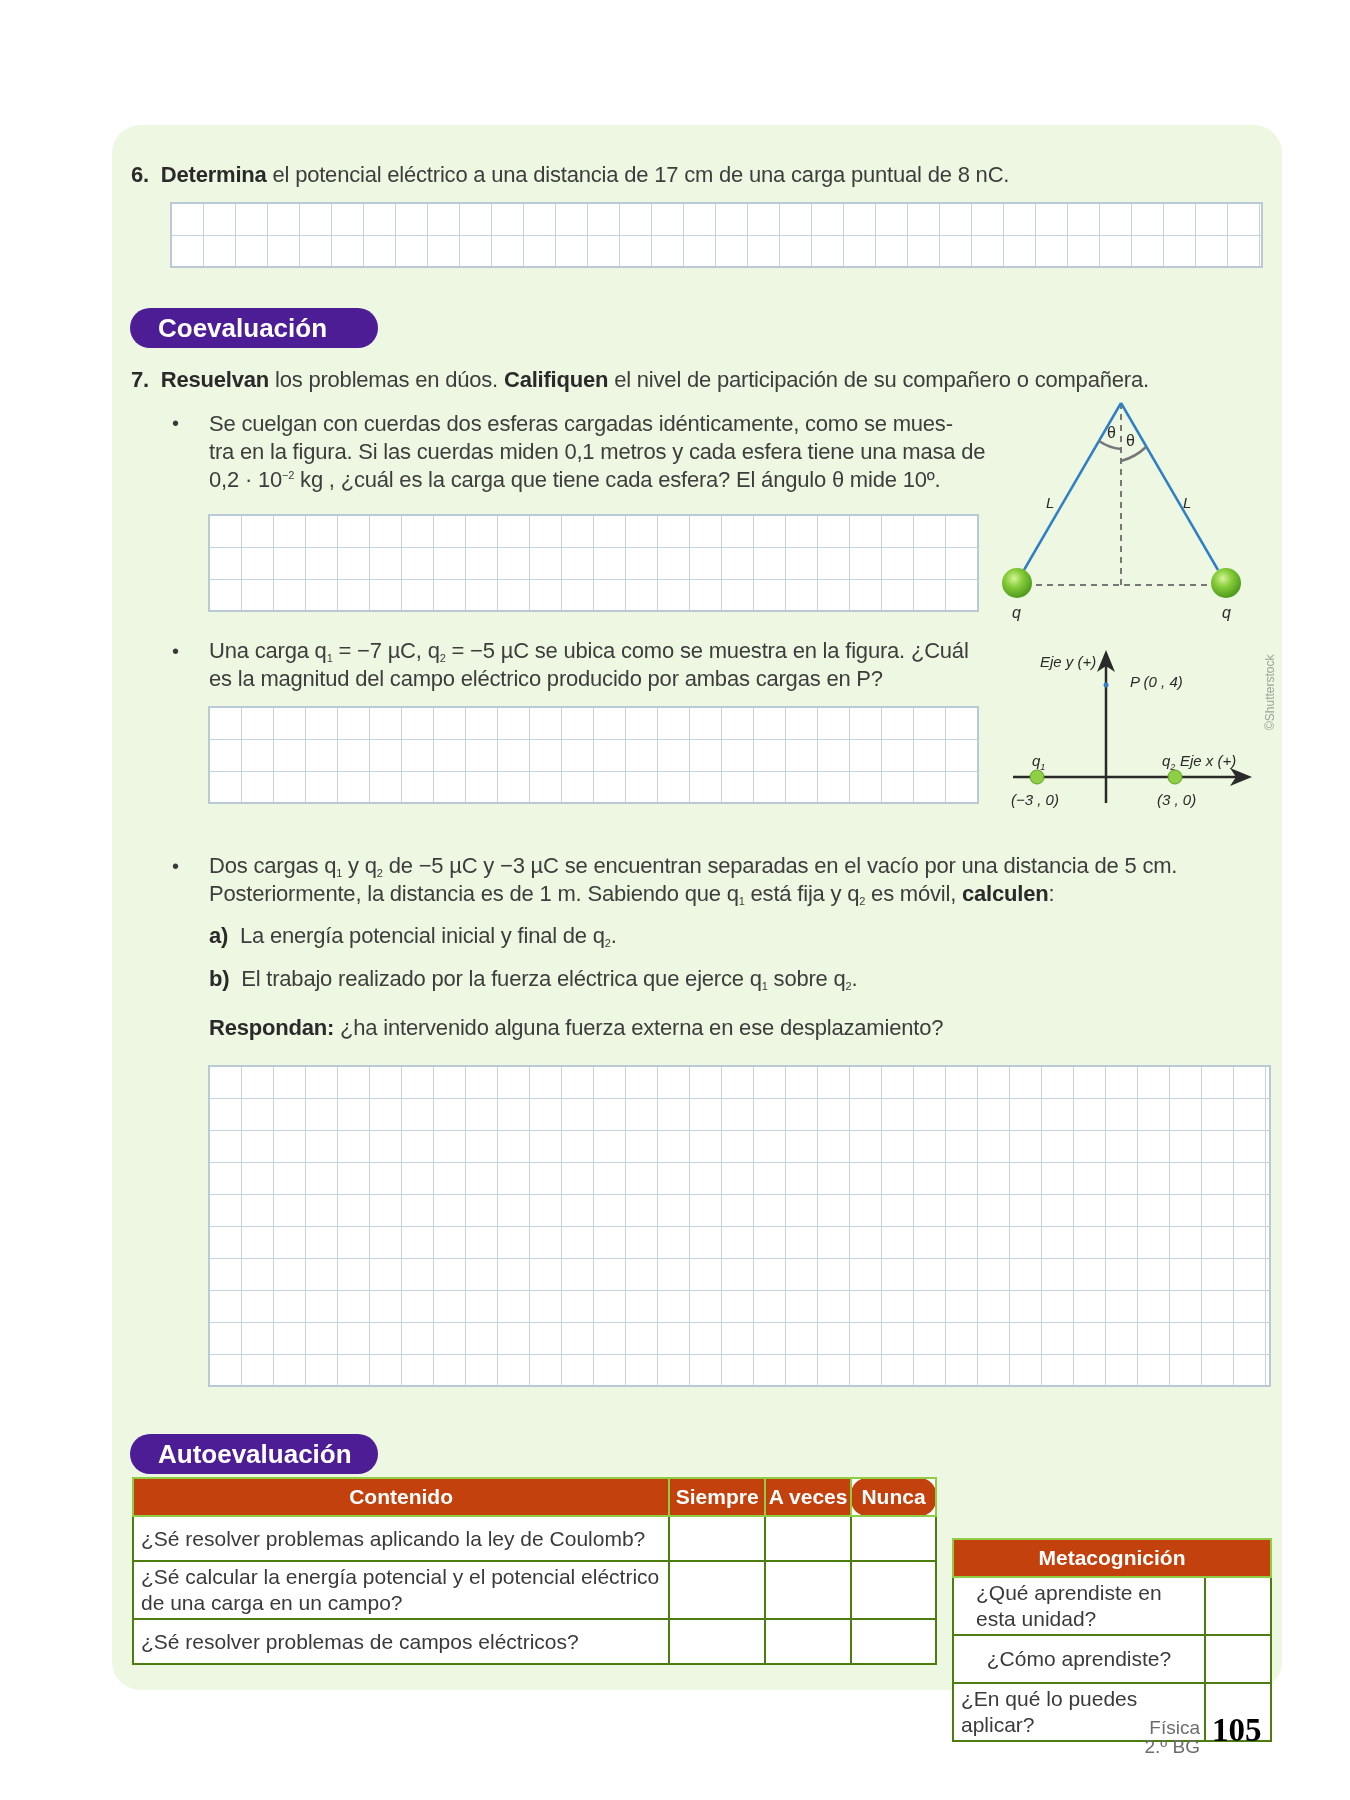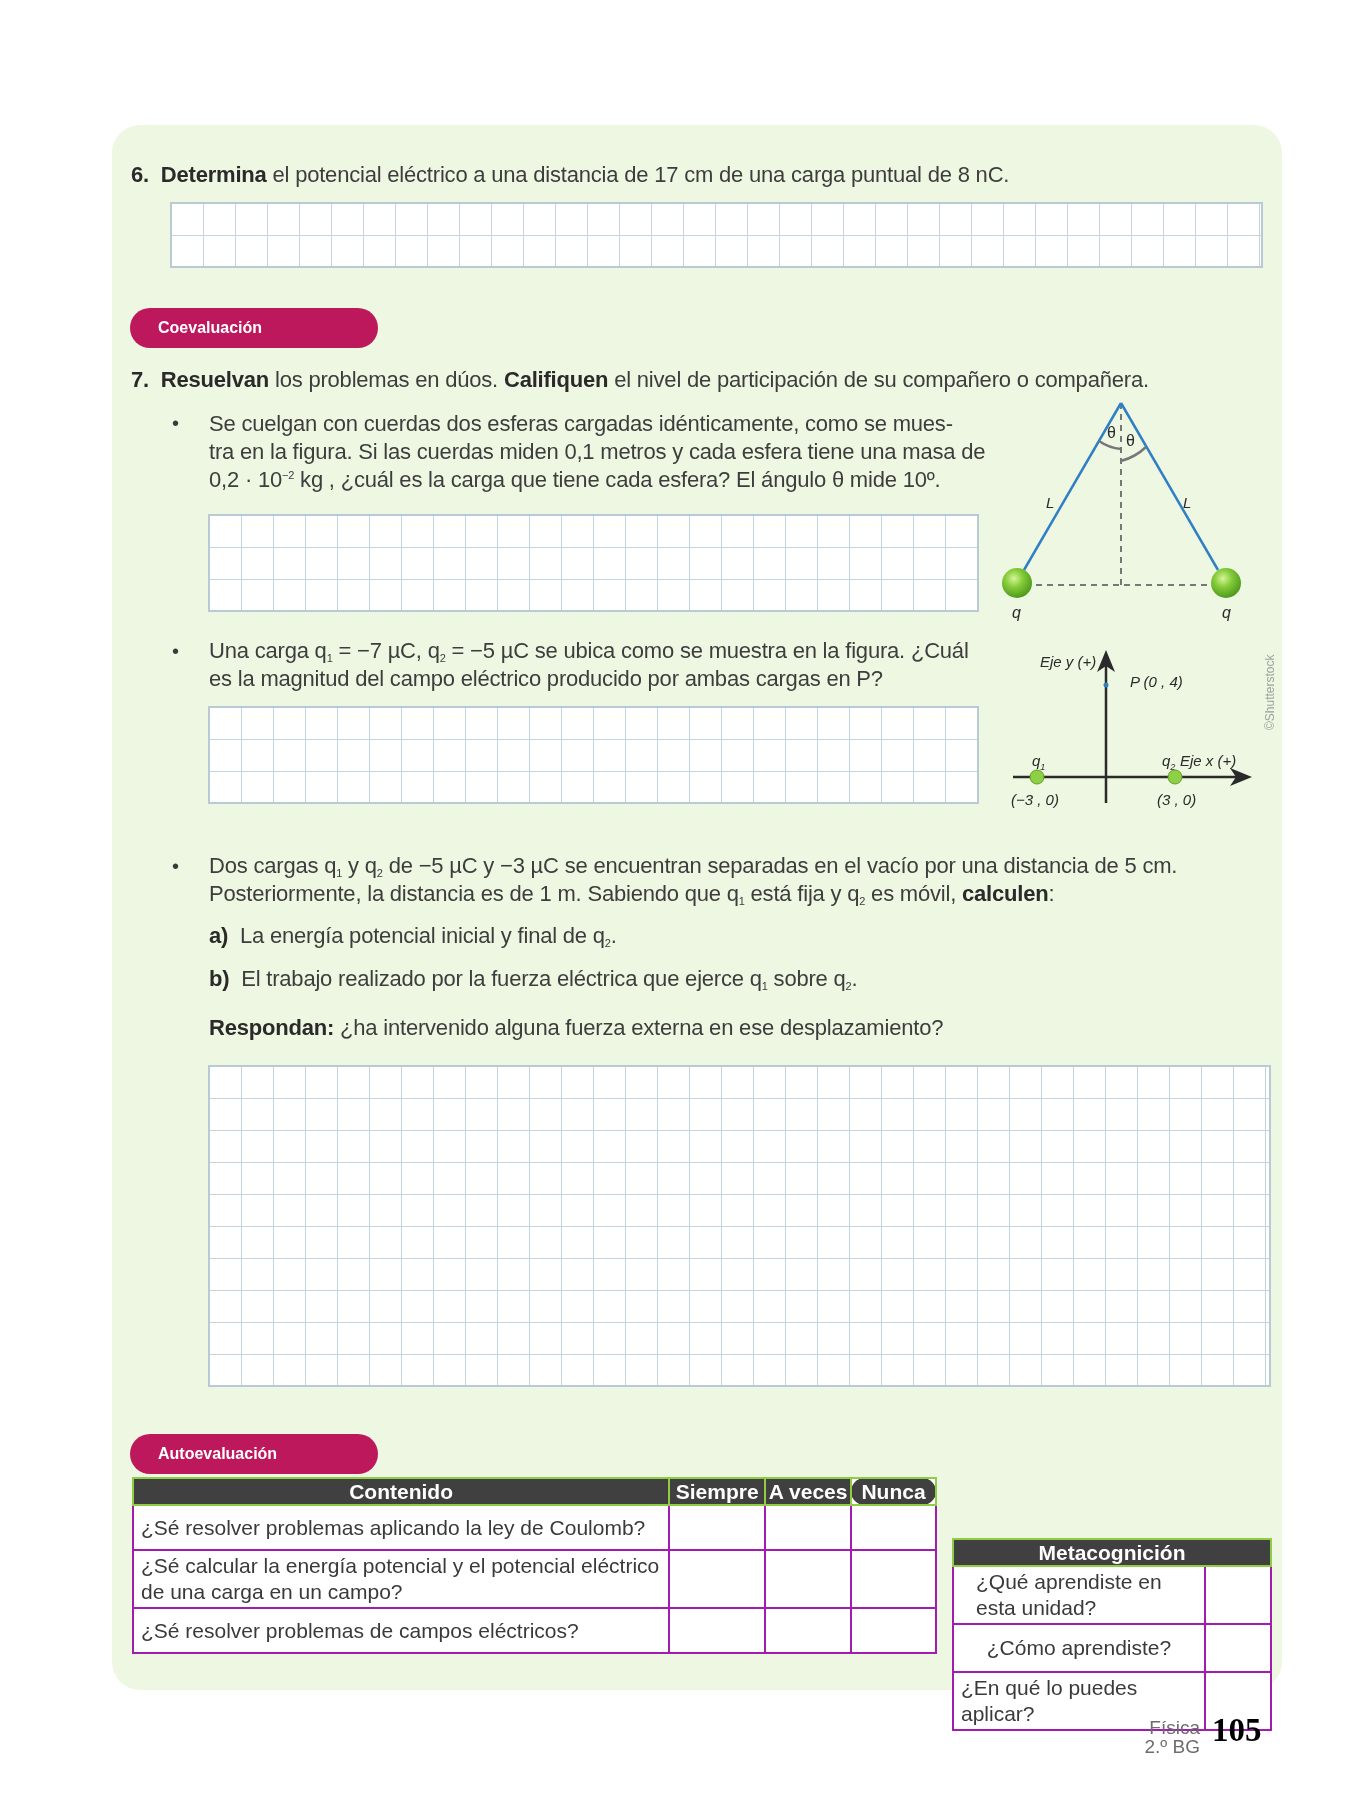--- a/index.html
+++ b/index.html
@@ -21,29 +21,29 @@
     position: absolute; background-color: #ffffff;
     border: 2px solid #b9c9d6;
     background-image:
       linear-gradient(to right, #c3d3e0 1.5px, transparent 1.5px),
       linear-gradient(to bottom, #c3d3e0 1.5px, transparent 1.5px);
     background-size: 32px 32px;
     background-position: -1px -1px;
   }
 
   .pill {
-    position: absolute; height: 40px; border-radius: 20px; background: #be185d;
-    color: #ffffff; font-weight: bold; font-size: 16px; line-height: 40px; padding-left: 28px;
+    position: absolute; height: 40px; border-radius: 20px; background: #4c1d95;
+    color: #ffffff; font-weight: bold; font-size: 26px; line-height: 40px; padding-left: 28px;
   }
 
   .bullet { position: absolute; font-size: 20px; color: #3a3a3a; }
 
   table { border-collapse: collapse; position: absolute; background: #ffffff; }
-  th { background: #404040; color: #ffffff; font-weight: bold; font-size: 21px; height: 27px; border: 2px solid #8fce44; font-family: "Liberation Sans", sans-serif; }
-  td { border: 2px solid #a21caf; font-size: 21px; color: #3a3a3a; padding: 2px 7px; line-height: 26px; vertical-align: middle; }
+  th { background: #c2410c; color: #ffffff; font-weight: bold; font-size: 21px; height: 38px; border: 2px solid #8fce44; font-family: "Liberation Sans", sans-serif; }
+  td { border: 2px solid #4d7c0f; font-size: 21px; color: #3a3a3a; padding: 2px 7px; line-height: 26px; vertical-align: middle; }
 
   .footer-label { position: absolute; right: 150px; top: 1718px; font-size: 19px; line-height: 19px; color: #6d6d6d; text-align: right; }
   .footer-num { position: absolute; left: 1212px; top: 1712px; font-size: 33px; font-weight: bold; color: #000000; font-family: Liberation Serif, serif; }
 
   .diagram-label { font-family: "Liberation Sans", sans-serif; font-style: italic; fill: #2a2a2a; }
   .credit { position: absolute; left: 1263px; top: 730px; transform: rotate(-90deg); transform-origin: left top; font-size: 12px; color: #9aa39a; white-space: nowrap; }
 </style>
 </head>
 <body>
 

